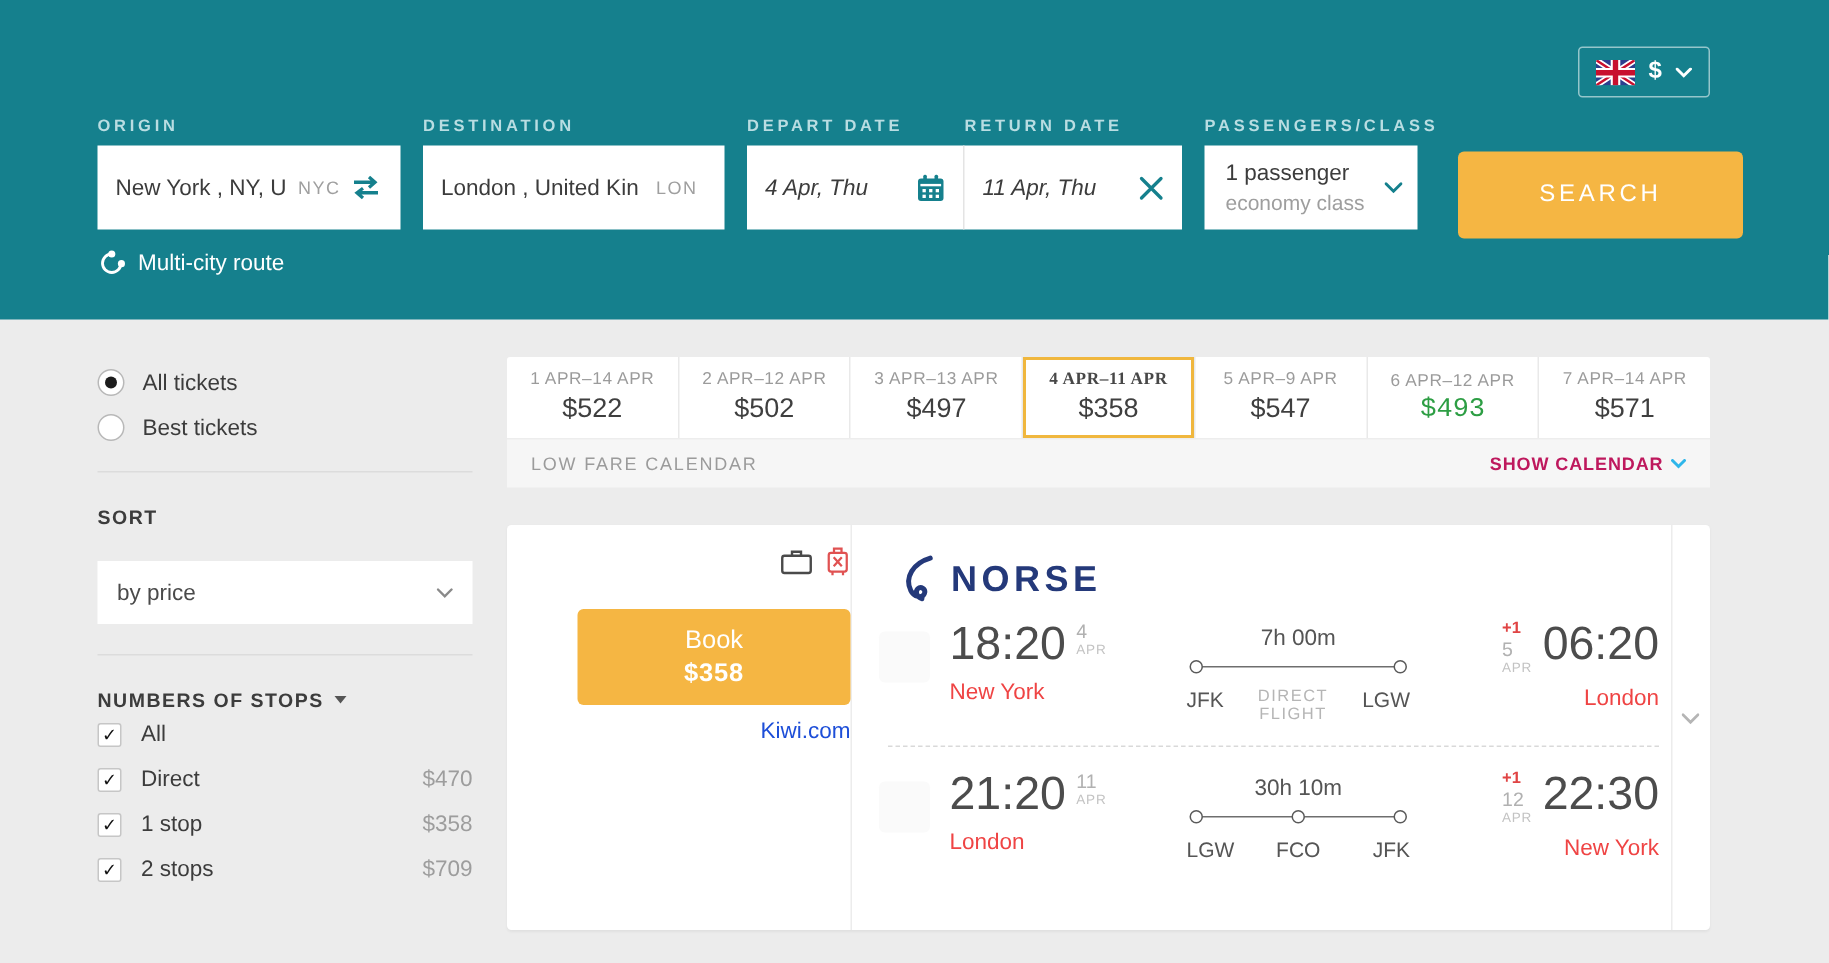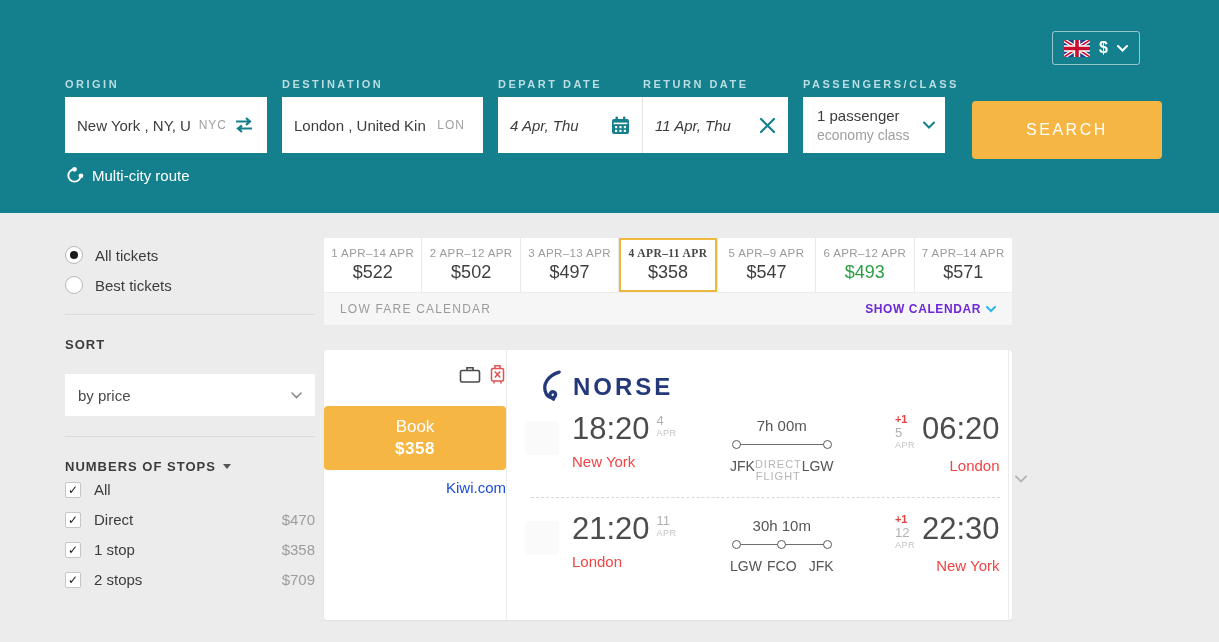--- a/index.html
+++ b/index.html
@@ -49,34 +49,34 @@
   .sort-select .grow { flex:1; }
   .stops-head { display:flex; align-items:center; gap:7px; margin-top:2px; cursor:pointer; }
   .tri-down { width:0; height:0; border-left:4px solid transparent; border-right:4px solid transparent; border-top:5px solid #555; }
   .check-row { display:flex; align-items:center; gap:13px; height:29px; font-size:15px; color:#3c3c3c; cursor:pointer; margin-top:1px; }
   .check-row:first-of-type { margin-top:14px; }
   .checkbox { width:16px; height:16px; background:#fff; border:1px solid #c6c6c6; border-radius:2px;
     display:flex; align-items:center; justify-content:center; font-size:12px; font-weight:bold; color:#111; flex:none; }
   .check-row .price { margin-left:auto; color:#9d9d9d; }
 
   
-  .main { position:absolute; left:324px; top:238px; width:688px; }
+  .main { position:absolute; left:338px; top:238px; width:802px; }
   .tabs { display:flex; background:#fff; border-radius:2px 2px 0 0; }
   .tab { flex:1; height:54px; display:flex; flex-direction:column; align-items:center; justify-content:center;
     border-right:1px solid #e9e9e9; cursor:pointer; position:relative; gap:3px; }
   .tab:last-child { border-right:none; }
   .tab .range { font-size:11.5px; color:#9b9b9b; letter-spacing:.4px; white-space:nowrap; }
   .tab .price { font-size:18px; color:#3f3f3f; }
   .tab.sel::after { content:''; position:absolute; inset:0; border:2px solid #f0b73e; pointer-events:none; }
   .tab.sel .range { color:#474747; font-weight:bold;font-family:Liberation Serif, serif; }
-  .tab .price.green { color:#2d9e44; }
+  .tab .price.green { color:#2d9e44;font-family:Liberation Mono, monospace; }
   .lowfare { height:33px; background:#f6f6f6; border-top:1px solid #ededed; display:flex; align-items:center;
     justify-content:space-between; padding:0 16px; }
   .lowfare .lbl { font-size:12px; color:#9b9b9b; letter-spacing:1.2px; }
-  .lowfare .lnk { font-size:12px; font-weight:bold; color:#6d28d9; letter-spacing:.6px; display:flex; align-items:center; gap:5px; cursor:pointer; }
+  .lowfare .lnk { font-size:12px; font-weight:bold; color:#be185d; letter-spacing:.6px; display:flex; align-items:center; gap:5px; cursor:pointer; }
 
   
   .card { margin-top:25px; background:#fff; border-radius:3px; display:flex; min-height:270px; box-shadow:0 1px 2px rgba(0,0,0,.05); }
   .bookpanel { width:230px; display:flex; flex-direction:column; align-items:flex-end; padding-top:13px; border-right:1px solid #ececec; }
   .bagicons { display:flex; align-items:center; gap:8px; height:22px; }
   .book-btn { width:182px; height:64px; margin-top:21px; background:#f5b643; border:none; border-radius:4px;
     color:#fff; cursor:pointer; font-family:inherit; display:flex; flex-direction:column; align-items:center; justify-content:center; gap:2px; }
   .book-btn .b1 { font-size:17px; }
   .book-btn .b2 { font-size:17px; font-weight:bold; letter-spacing:.5px; }
   .provider { margin-top:9px; font-size:15px; color:#1d4ed8; }

